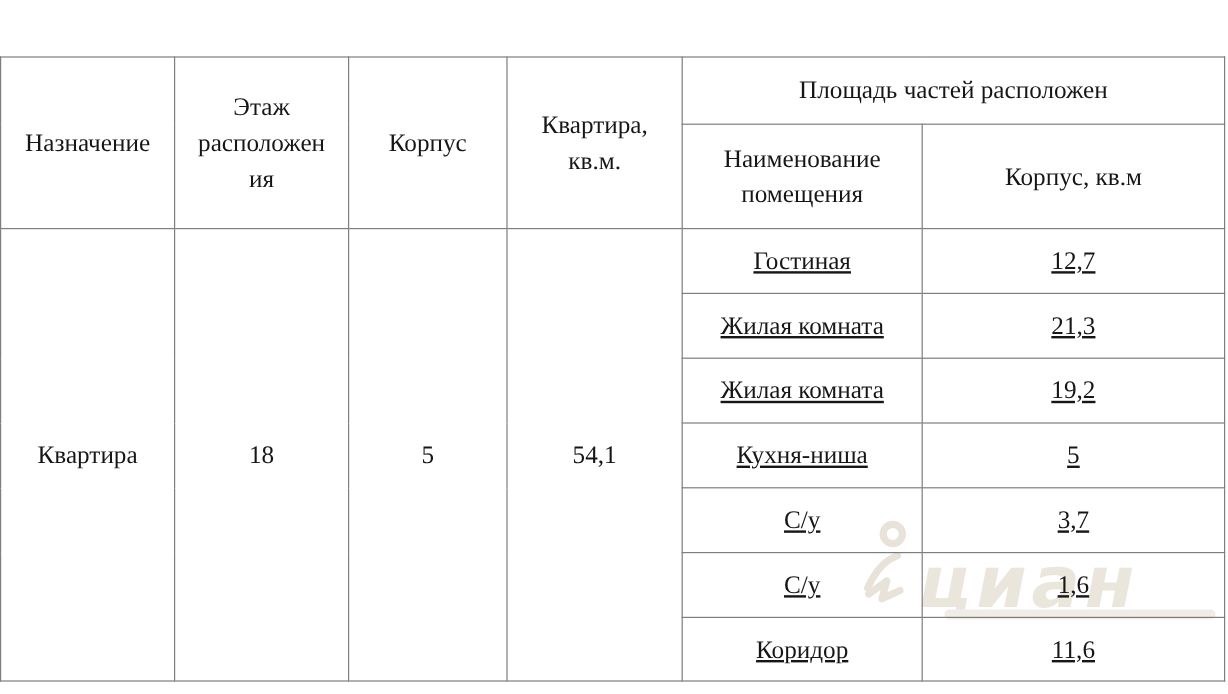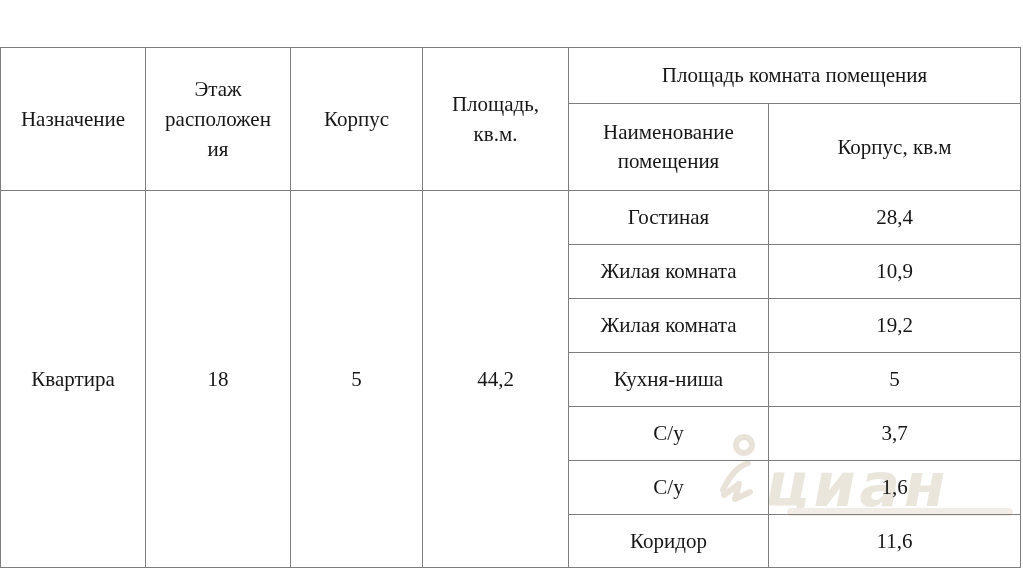--- a/index.html
+++ b/index.html
@@ -19,21 +19,21 @@
     font-family:"Liberation Serif",serif;
     font-size:21px;font-weight:normal;color:#161616;
     text-align:center;vertical-align:middle;padding:0;
     background:transparent;overflow:hidden;
   }
   th.h-top{vertical-align:top;padding-top:12px;line-height:30px;white-space:pre-line;}
   th.h-group{vertical-align:middle;}
   th.h-sub{vertical-align:top;padding-top:17px;line-height:29px;white-space:pre-line;}
   td.merged{vertical-align:top;padding-top:97px;line-height:26px;}
   td.merged-left{text-align:left;padding-left:3px;}
-  td.part-cell{vertical-align:middle;}
+  td.part-cell{vertical-align:middle;text-decoration:underline;}
   tr.hdr1{height:56px;}
   tr.hdr2{height:87px;}
   tr.part{height:54px;}
   tr.part-last{height:53px;}
 </style>
 </head>
 <body>
 
 <div class="page">
 
@@ -58,41 +58,41 @@
         <col style="width:200px">
         <col style="width:252px">
     </colgroup>
     <tbody>
       <tr class="hdr1">
         <th class="h-top" rowspan="2">Назначение</th>
         <th class="h-top" rowspan="2">Этаж
 расположен
 ия</th>
         <th class="h-top" rowspan="2">Корпус</th>
-        <th class="h-top" rowspan="2">Площадь,
+        <th class="h-top" rowspan="2">Квартира,
 кв.м.</th>
-        <th class="h-group" colspan="2">Площадь комната помещения</th>
+        <th class="h-group" colspan="2">Площадь частей расположен</th>
       </tr>
       <tr class="hdr2">
         <th class="h-sub">Наименование
 помещения</th>
         <th class="h-sub">Корпус, кв.м</th>
       </tr>
 
       <tr class="part">
         <td class="merged merged-left" rowspan="7">Квартира</td>
         <td class="merged" rowspan="7">18</td>
         <td class="merged" rowspan="7">5</td>
-        <td class="merged" rowspan="7">44,2</td>
+        <td class="merged" rowspan="7">54,1</td>
         <td class="part-cell">Гостиная</td>
-        <td class="part-cell">28,4</td>
+        <td class="part-cell">12,7</td>
       </tr>
       <tr class="part">
         <td class="part-cell">Жилая комната</td>
-        <td class="part-cell">10,9</td>
+        <td class="part-cell">21,3</td>
       </tr>
       <tr class="part">
         <td class="part-cell">Жилая комната</td>
         <td class="part-cell">19,2</td>
       </tr>
       <tr class="part">
         <td class="part-cell">Кухня-ниша</td>
         <td class="part-cell">5</td>
       </tr>
       <tr class="part">

